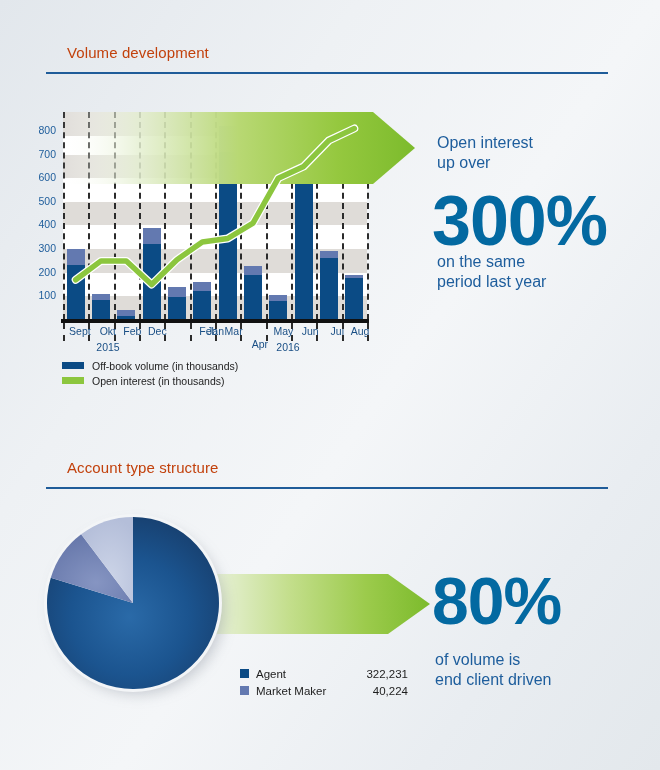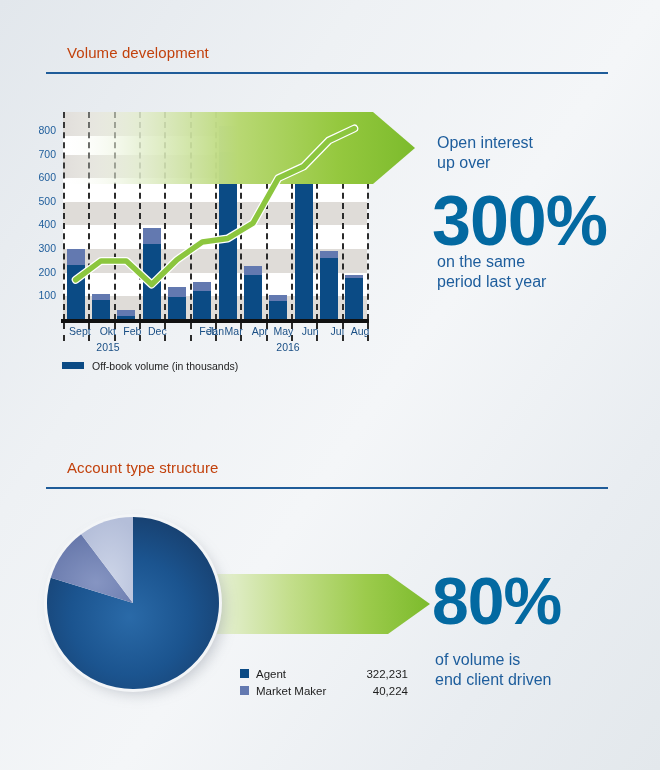--- a/index.html
+++ b/index.html
@@ -326,21 +326,21 @@
 
   <div class="axis-line"></div>
   <div id="x-axis">
       <div class="xlab" style="left: 60.6667px;">Sept</div>
       <div class="xlab" style="left: 86px;">Okt</div>
       <div class="xlab" style="left: 111.333px;">Feb</div>
       <div class="xlab" style="left: 136.667px;">Dec</div>
       <div class="xlab" style="left: 162px; margin-left: 32px;">Jan</div>
       <div class="xlab" style="left: 187.333px;">Feb</div>
       <div class="xlab" style="left: 212.667px;">Mar</div>
-      <div class="xlab" style="left: 238px;">Apr</div>
+      <div class="xlab" style="left: 238px; margin-top: 13px;">Apr</div>
       <div class="xlab" style="left: 263.333px;">May</div>
       <div class="xlab" style="left: 288.667px;">Jun</div>
       <div class="xlab" style="left: 314px;">Jul</div>
       <div class="xlab" style="left: 339.333px;">Aug</div>
     </div>
   <div id="x-ticks">
       <div class="tickmark" style="left: 63px;"></div>
       <div class="tickmark" style="left: 88.3333px;"></div>
       <div class="tickmark" style="left: 113.667px;"></div>
       <div class="tickmark" style="left: 139px;"></div>
@@ -357,20 +357,24 @@
   <div id="year-labels">
       <div class="yearlab" style="left: 78px;">2015</div>
       <div class="yearlab" style="left: 258px;">2016</div>
     </div>
 </div>
 
 <div id="chart-legend">
     <div class="lg-row">
       <span class="lg-sw" style="background: rgb(11, 75, 133);"></span>
       <span class="lg-txt">Off-book volume (in thousands)</span>
+    </div>
+    <div class="lg-row">
+      <span class="lg-sw" style="background: rgb(140, 198, 62);"></span>
+      <span class="lg-txt">Open interest (in thousands)</span>
     </div>
   </div>
 
 <div class="callout-small" style="left:437px; top:133px;">Open interest
 up over</div>
 <div class="callout-big" style="left:432px; top:186px;">300%</div>
 <div class="callout-small" style="left:437px; top:252px;">on the same
 period last year</div>
 
 <div class="section">

